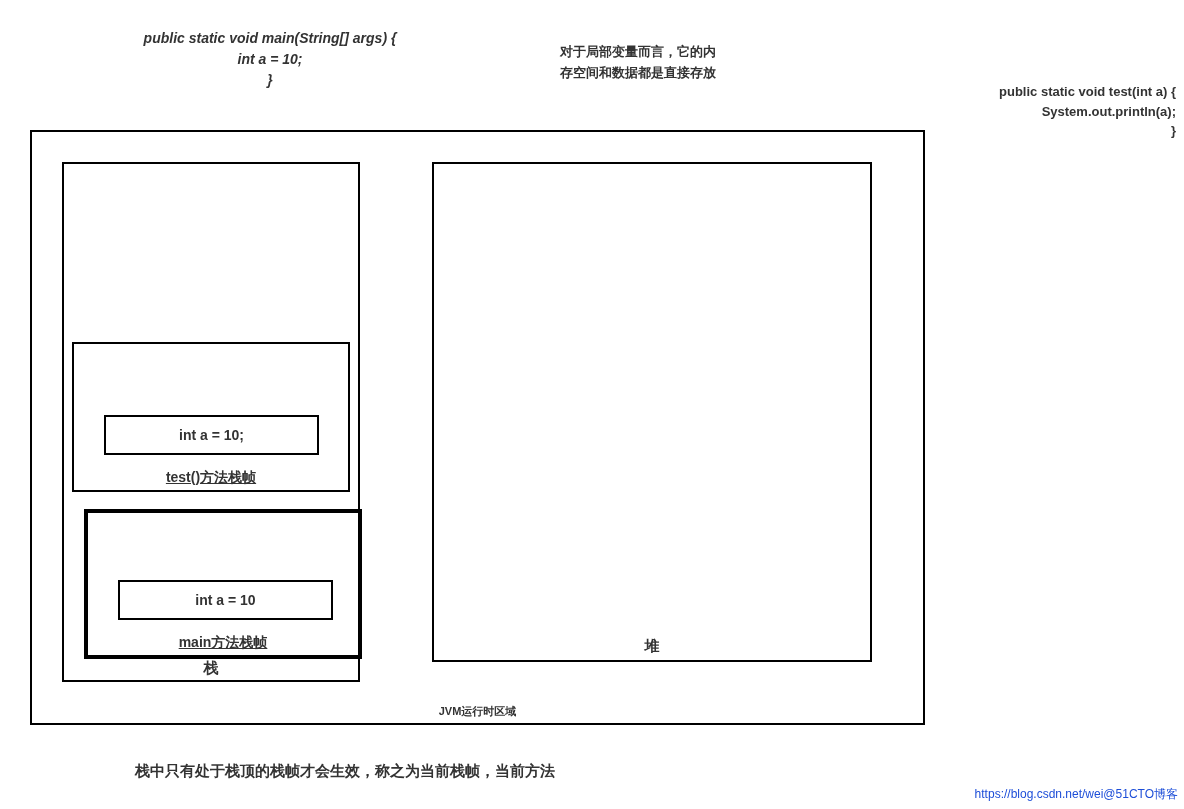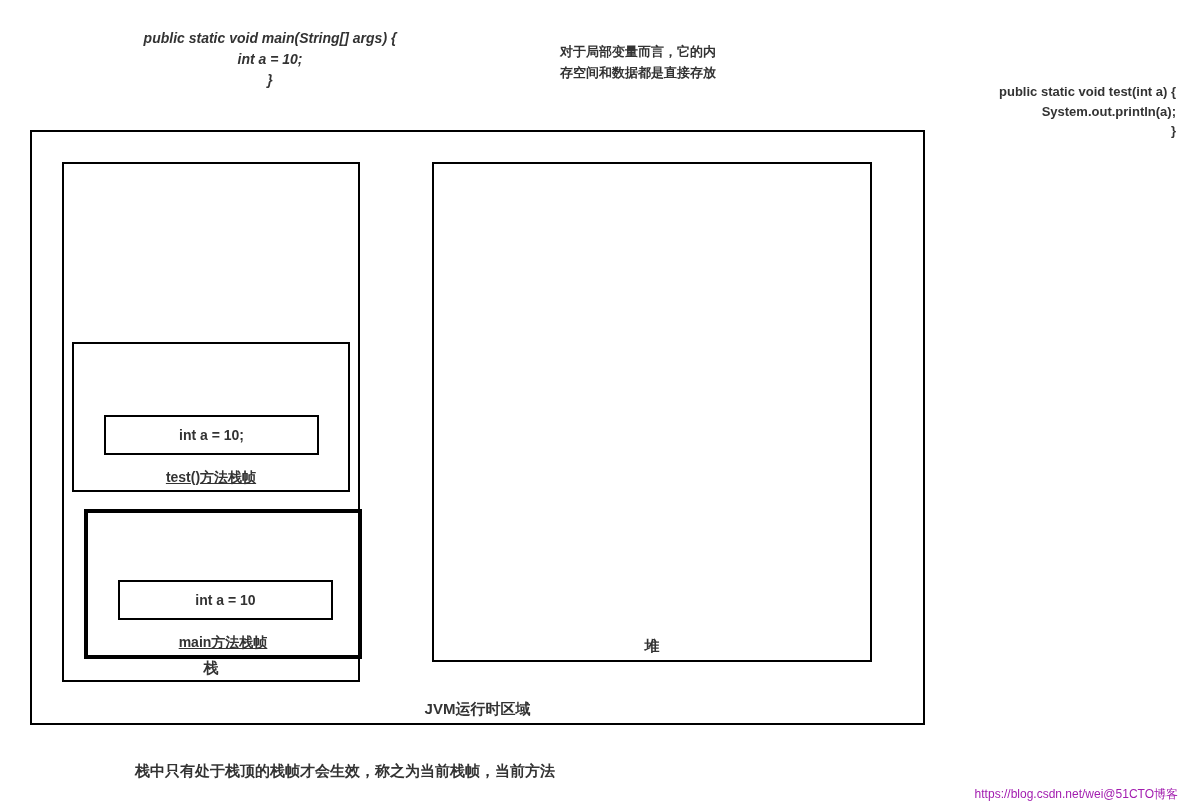--- a/index.html
+++ b/index.html
@@ -48,21 +48,21 @@
       width: 895px;
       height: 595px;
       border: 2px solid #000;
     }
     .jvm-label {
       position: absolute;
       left: 50%;
       bottom: 4px;
       transform: translateX(-50%);
       font-weight: bold;
-      font-size: 15px;
+      font-size: 11px;
     }
     .stack-box {
       position: absolute;
       left: 30px;
       top: 30px;
       width: 298px;
       height: 520px;
       border: 2px solid #000;
     }
     .stack-label {
@@ -133,21 +133,21 @@
       left: 135px;
       top: 762px;
       font-weight: bold;
       font-size: 15px;
     }
     .watermark {
       position: absolute;
       right: 6px;
       bottom: 6px;
       font-size: 12px;
-      color: #a21caf;
+      color: #1d4ed8;
     }
   </style>
 </head>
 <body>
 
 <div class="code-main">
   <div>public static void main(String[] args) {</div>
   <div>int a = 10;</div>
   <div>}</div>
 </div>

